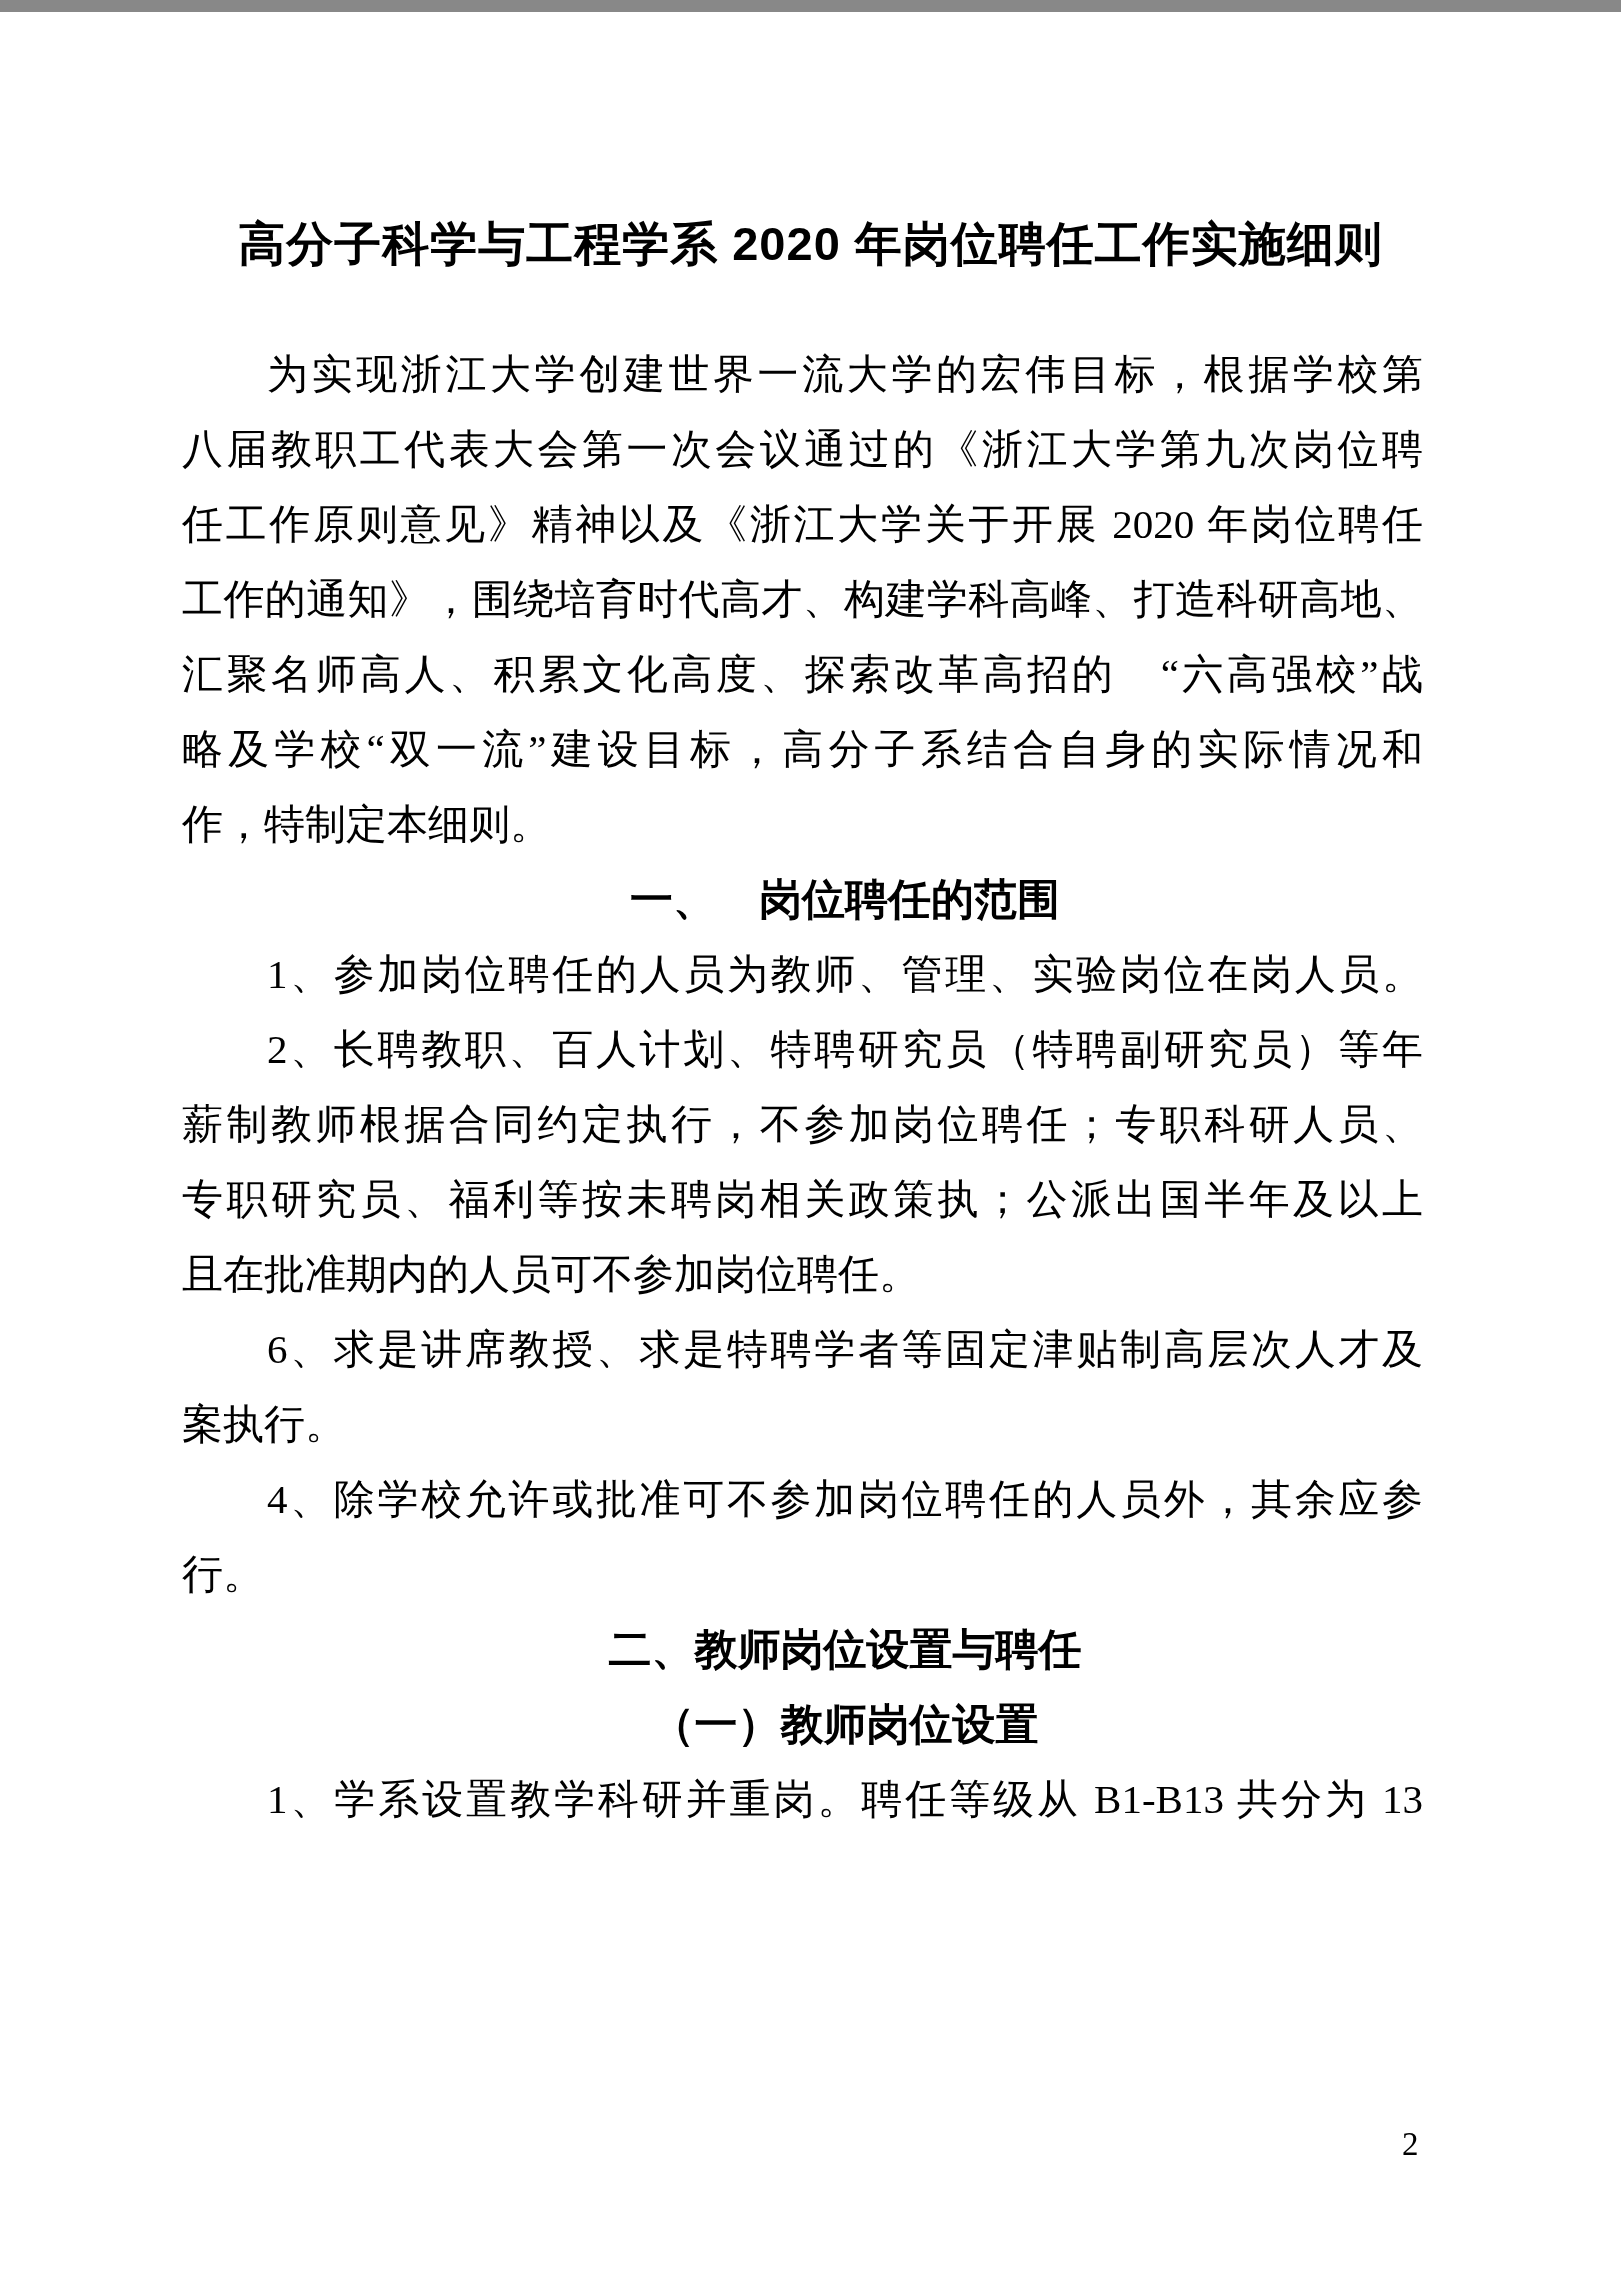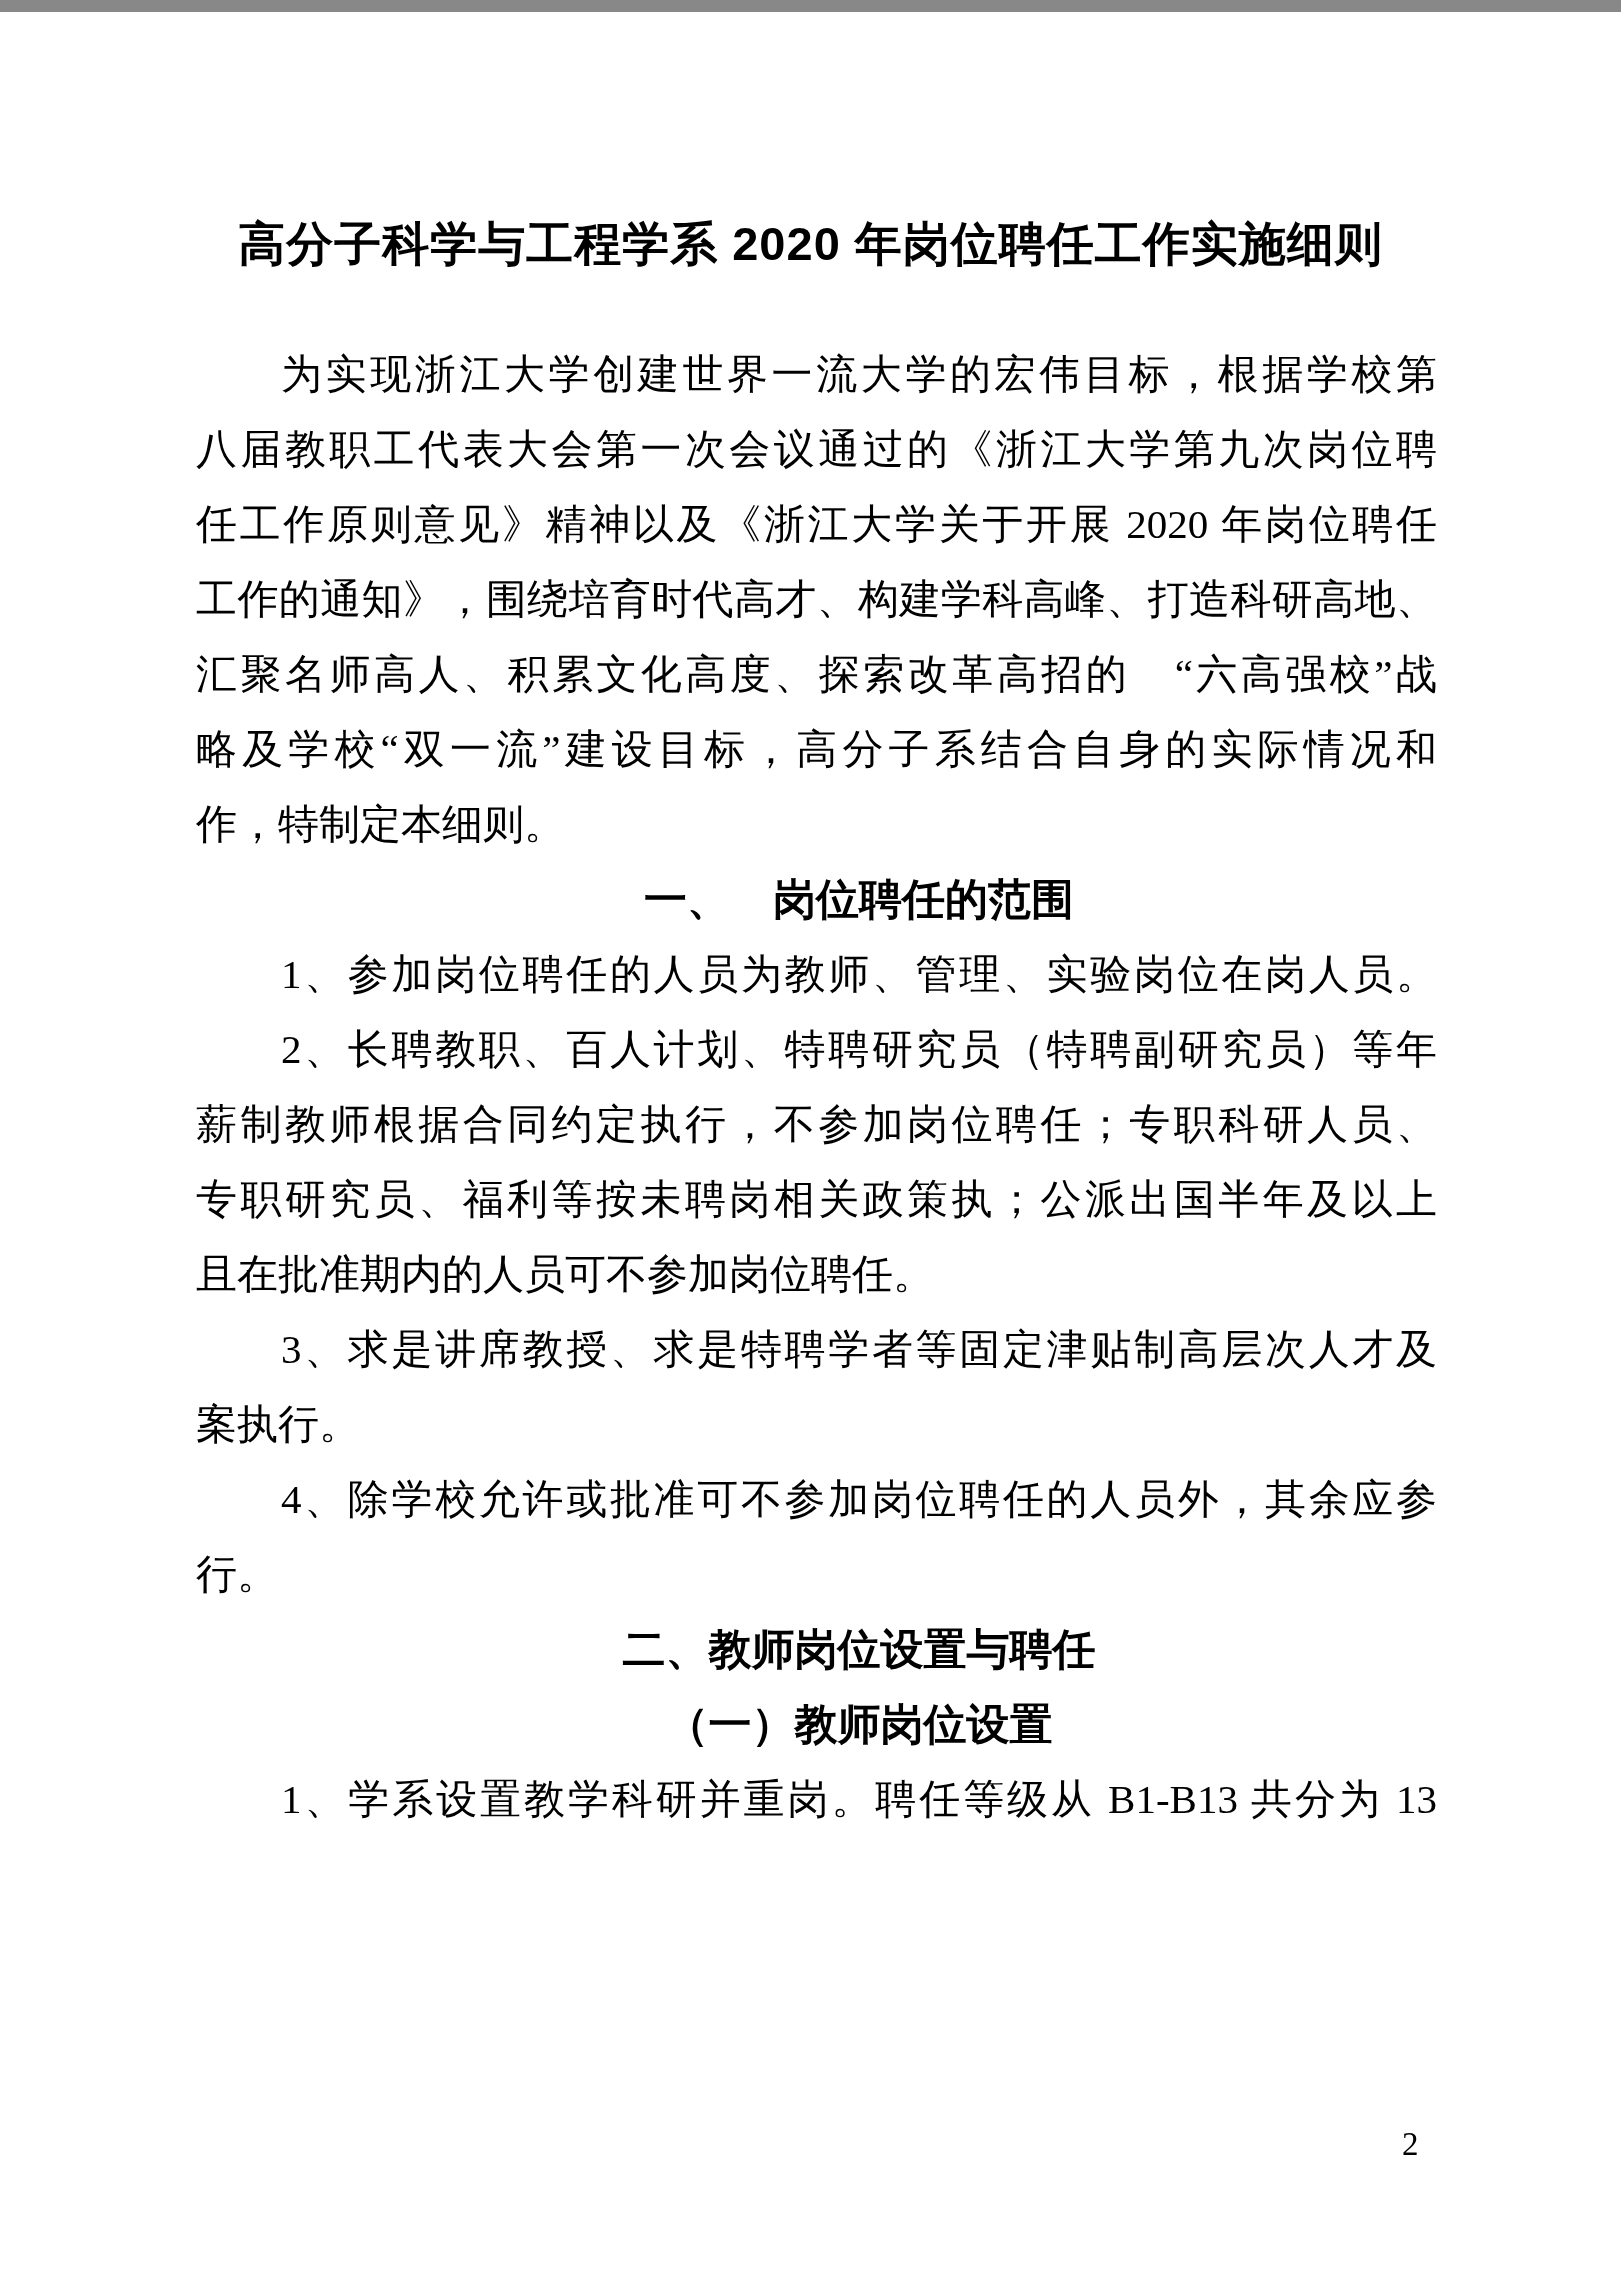--- a/index.html
+++ b/index.html
@@ -25,21 +25,21 @@
     font-family: "Liberation Sans", "DejaVu Sans", sans-serif;
     font-weight: bold;
     font-size: 47px;
     line-height: 59px;
     letter-spacing: 1px;
     white-space: nowrap;
   }
   .doc-body {
     position: absolute;
     top: 325px;
-    left: 196px;
+    left: 182px;
     width: 1241px;
   }
   .line {
     height: 75px;
     line-height: 75px;
     font-family: "Liberation Serif", "DejaVu Serif", serif;
     font-size: 41px;
     text-align: justify;
   }
   .line.just {
@@ -81,21 +81,21 @@
     <div class="line just">略及学校“双一流”建设目标，高分子系结合自身的实际情况和</div>
     <div class="line">作，特制定本细则。</div>
 
     <div class="line indent head">一、　岗位聘任的范围</div>
 
     <div class="line indent just">1、参加岗位聘任的人员为教师、管理、实验岗位在岗人员。</div>
     <div class="line indent just">2、长聘教职、百人计划、特聘研究员（特聘副研究员）等年</div>
     <div class="line just">薪制教师根据合同约定执行，不参加岗位聘任；专职科研人员、</div>
     <div class="line just">专职研究员、福利等按未聘岗相关政策执；公派出国半年及以上</div>
     <div class="line">且在批准期内的人员可不参加岗位聘任。</div>
-    <div class="line indent just">3、求是讲席教授、求是特聘学者等固定津贴制高层次人才及</div>
+    <div class="line indent just">6、求是讲席教授、求是特聘学者等固定津贴制高层次人才及</div>
     <div class="line">案执行。</div>
     <div class="line indent just">4、除学校允许或批准可不参加岗位聘任的人员外，其余应参</div>
     <div class="line">行。</div>
 
     <div class="line indent head">二、教师岗位设置与聘任</div>
     <div class="line indent head">（一）教师岗位设置</div>
 
     <div class="line indent just">1、学系设置教学科研并重岗。聘任等级从 B1-B13 共分为 13</div>
   </div>
 

